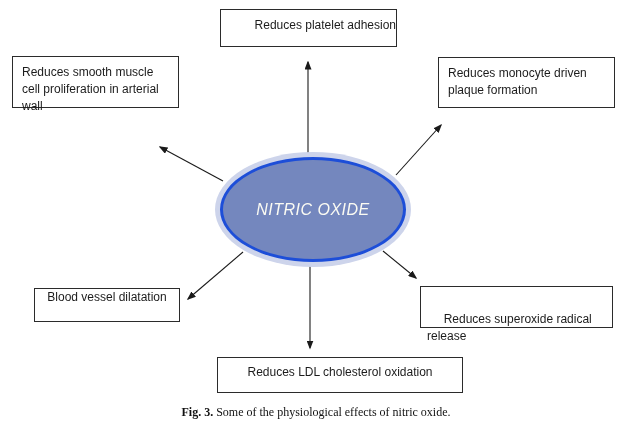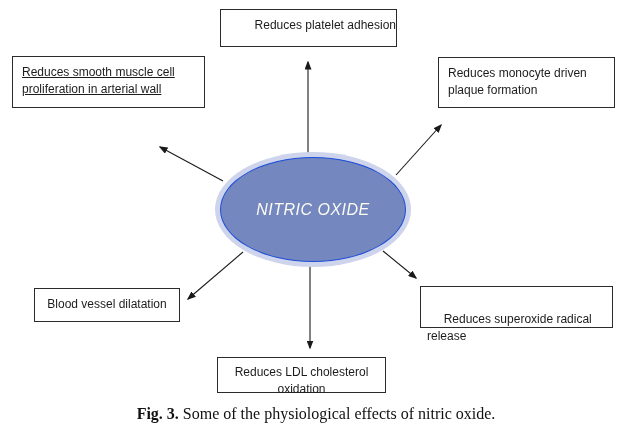--- a/index.html
+++ b/index.html
@@ -30,73 +30,72 @@
     background: #ffffff;
     color: #1c1c1c;
     font-size: 12px;
     line-height: 1.4;
   }
   .box-top {
     left: 220px; top: 9px; width: 177px; height: 38px;
     text-align: right; padding-top: 7px;
   }
   .box-topleft {
-    left: 12px; top: 56px; width: 193px; height: 52px;
+    left: 12px; top: 56px; width: 167px; height: 52px;
     padding: 7px 8px 0 9px;
-    text-decoration: underline;
   }
   .box-topright {
     left: 438px; top: 57px; width: 177px; height: 51px;
     padding: 7px 8px 12px 9px;
   }
   .box-bottomleft {
     left: 34px; top: 288px; width: 146px; height: 34px;
-    text-align: center; padding-top: 7px;
+    text-align: center; 
   }
   .box-bottomright {
     left: 420px; top: 286px; width: 193px; height: 42px;
     padding: 7px 6px 0 6px;
     white-space: pre-wrap;
   }
   .box-bottom {
-    left: 217px; top: 357px; width: 169px; height: 36px;
+    left: 217px; top: 357px; width: 246px; height: 36px;
     text-align: center; padding-top: 6px;
   }
   .ellipse-outer {
     position: absolute;
     left: 215px; top: 152px;
     width: 196px; height: 115px;
     border-radius: 50%;
     background: #cdd4eb;
   }
   .ellipse-inner {
     position: absolute;
     left: 5px; top: 5px; right: 5px; bottom: 5px;
     border-radius: 50%;
     background: #7487be;
-    border: 1px solid #1d4ed8;
+    border: 3px solid #1d4ed8;
     box-sizing: border-box;
     display: flex;
     align-items: center;
     justify-content: center;
   }
   .ellipse-label {
     color: #fbfbf3;
     font-style: italic;
     font-size: 16px;
     letter-spacing: 0.5px;
     white-space: nowrap;
   }
   .caption {
     position: absolute;
     left: 0; top: 405px;
     width: 100%;
     text-align: center;
     font-family: "Liberation Serif", serif;
-    font-size: 16px;
+    font-size: 12px;
     color: #111111;
   }
   .caption .cap-label {
     font-weight: bold;
   }
 </style>
 </head>
 <body>
 
 <div class="figure">

